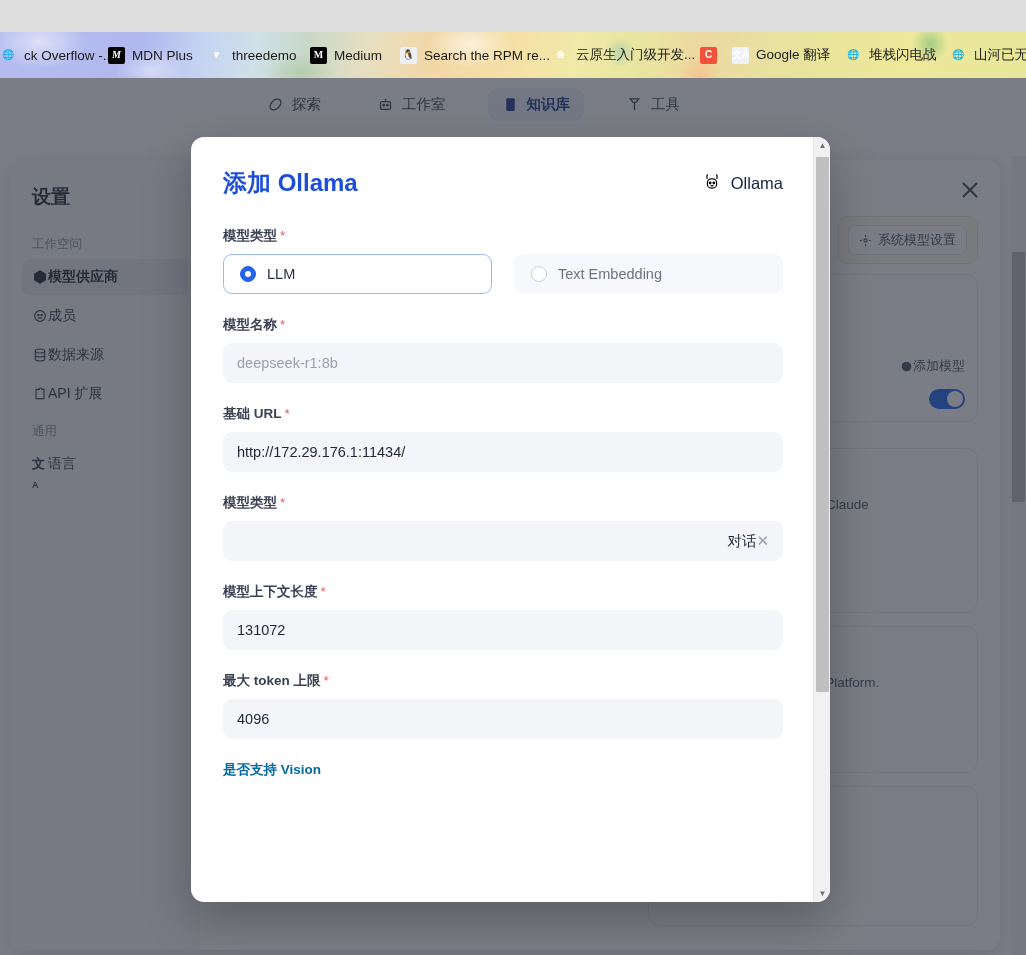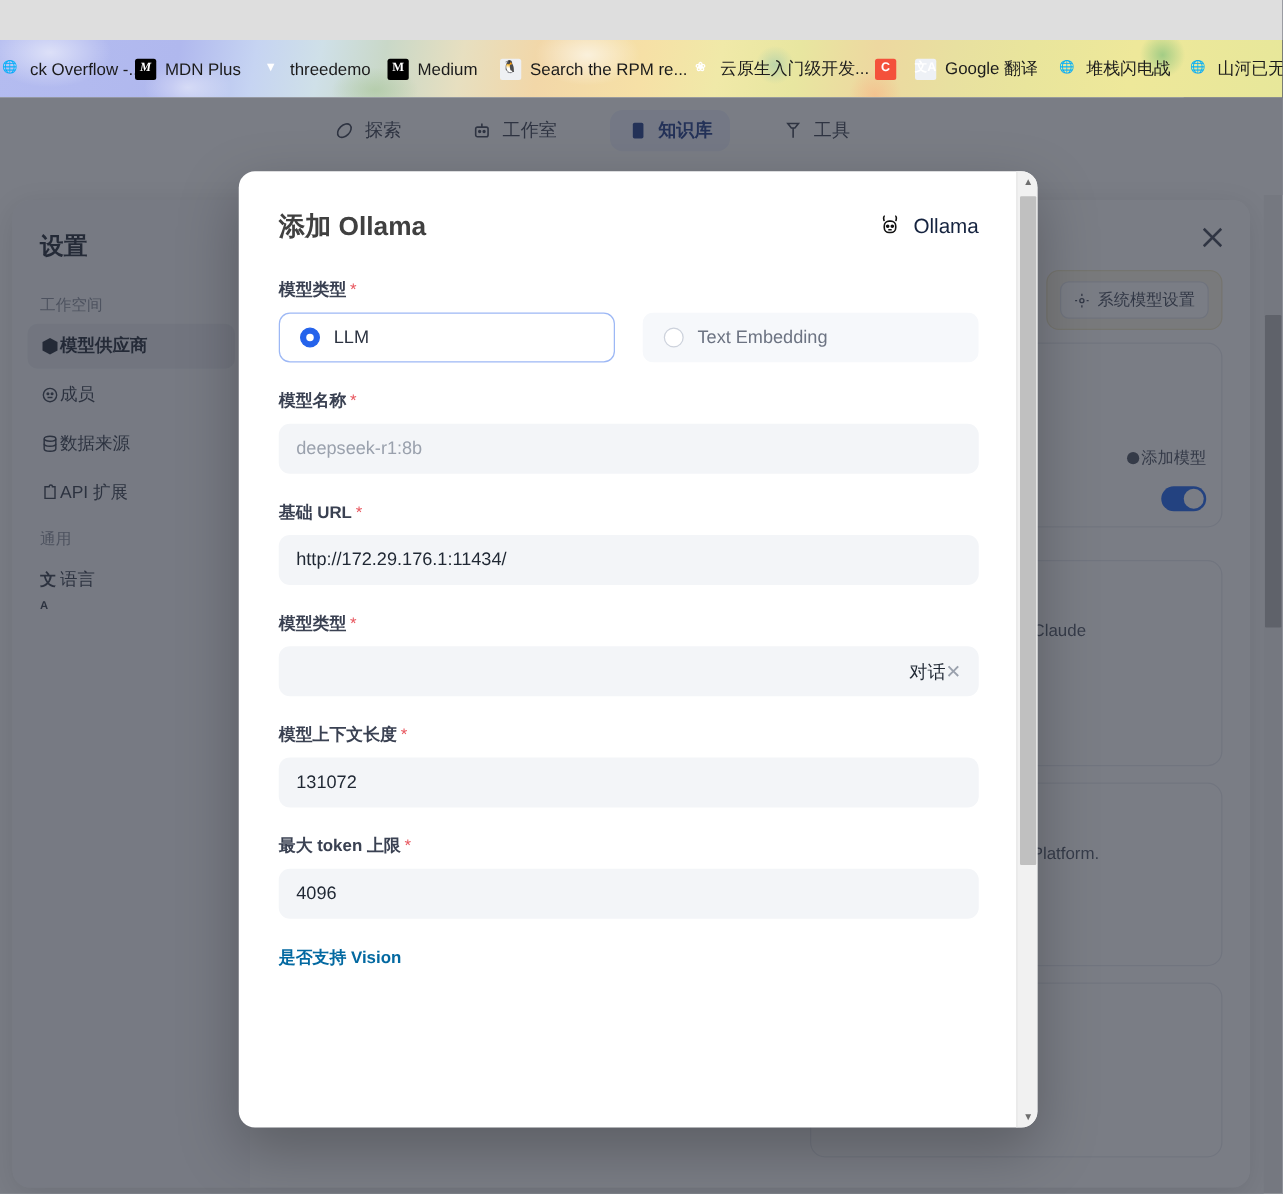--- a/index.html
+++ b/index.html
@@ -152,21 +152,21 @@
     overflow: hidden;
   }
   #modal-scroll-area {
     position: absolute; left: 0; top: 0; right: 17px; bottom: 0;
     padding: 30px 30px 0 32px;
   }
   #modal-head {
     display: flex; align-items: center; justify-content: space-between;
     margin-bottom: 28px;
   }
-  #modal-title { font-size: 21px; font-weight: bold; color: #404040; }
+  #modal-title { font-size: 24px; font-weight: bold; color: #1d4ed8; }
   #brand { display: flex; align-items: center; gap: 8px; font-size: 16.5px; color: #15233f; }
 
   .field { margin-bottom: 22px; }
   .flabel { font-size: 13.5px; color: #3a4152; margin-bottom: 9px; font-weight: bold; }
   .flabel .req { color: #e8575f; margin-left: 3px; font-weight: normal; }
   .fhint  { font-size: 13.5px; color: #0369a1; font-weight: bold; }
 
   .radio-row { display: flex; gap: 22px; }
   .radio-box {
     flex: 1; display: flex; align-items: center; gap: 11px;

